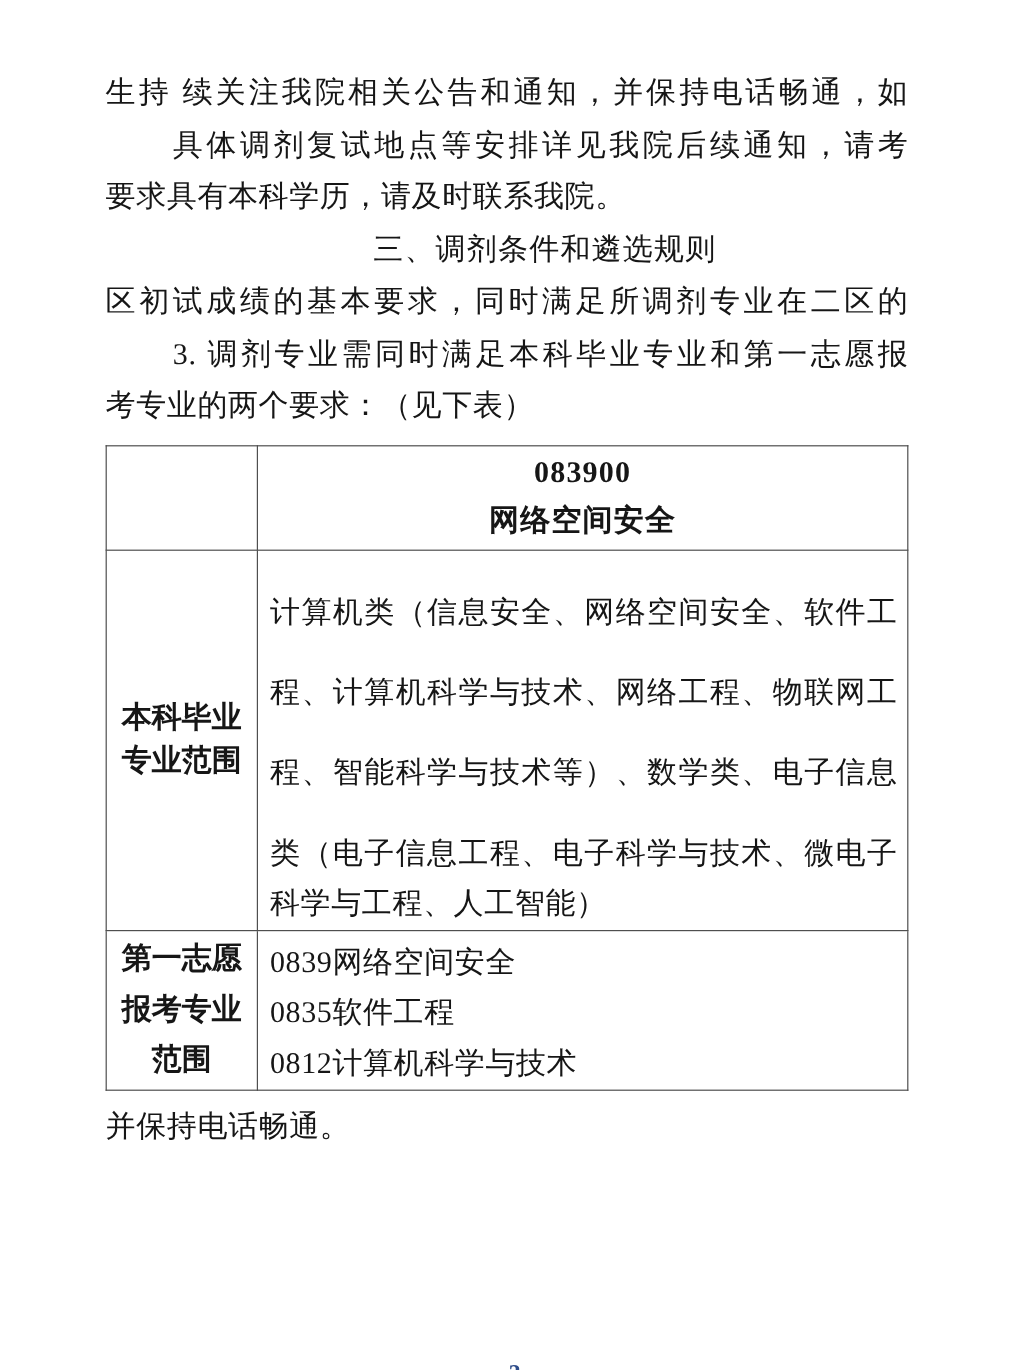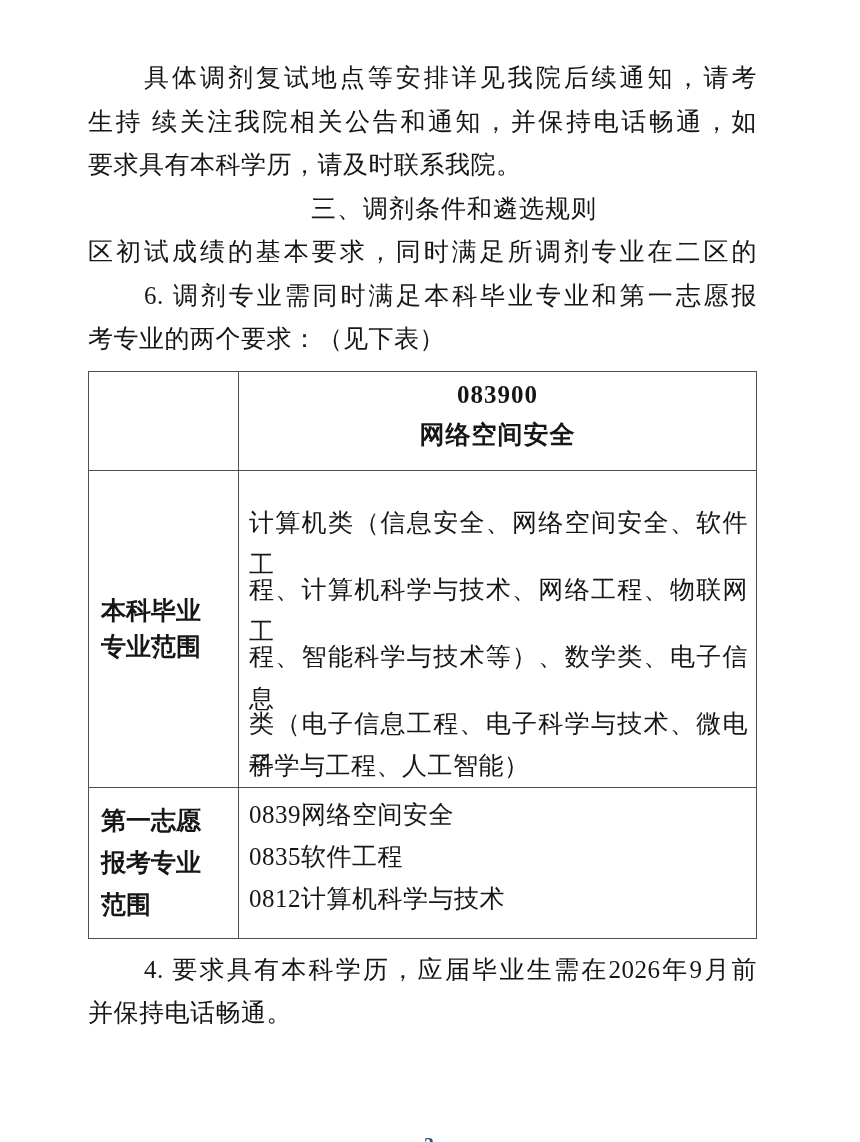--- a/index.html
+++ b/index.html
@@ -37,25 +37,26 @@
   
   .spec-table{
     border-collapse:collapse;
     table-layout:fixed;
     width:669px;
     margin-top:10px;
     font-size:25px;
   }
   .spec-table td{
     border:1.5px solid var(--border-color);
-    padding:12px;
+    padding:0;
     overflow:hidden;
   }
   .label-cell{
     width:125px;
+    text-align:center;
     font-weight:700;
     vertical-align:middle;
   }
   .header-cell{
     height:83px;
     text-align:center;
     font-weight:700;
     vertical-align:top;
     padding-top:3px !important;
   }
@@ -85,32 +86,32 @@
   }
 </style>
 </head>
 <body>
 
 <div class="page">
   <div class="content">
 
     <div id="flow-before">
         <div class="para body-block">
+          <div class="line fill">生持 续关注我院相关公告和通知，并保持电话畅通，如</div>
           <div class="line fill indent">具体调剂复试地点等安排详见我院后续通知，请考</div>
-          <div class="line fill">生持 续关注我院相关公告和通知，并保持电话畅通，如</div>
           <div class="line">要求具有本科学历，请及时联系我院。</div>
         </div>
         <div class="para heading-block">
           <div class="line">三、调剂条件和遴选规则</div>
         </div>
         <div class="para body-block">
           <div class="line fill">区初试成绩的基本要求，同时满足所调剂专业在二区的</div>
         </div>
         <div class="para body-block">
-          <div class="line fill indent">6. 调剂专业需同时满足本科毕业专业和第一志愿报</div>
+          <div class="line fill indent">3. 调剂专业需同时满足本科毕业专业和第一志愿报</div>
           <div class="line">考专业的两个要求：（见下表）</div>
         </div>
       </div>
 
     <table class="spec-table">
       <tbody>
         <tr>
           <td class="label-cell"></td>
           <td class="header-cell" id="header-cell">
               <div class="h-line">083900</div>
@@ -140,21 +141,20 @@
               <div class="c-line">0839网络空间安全</div>
               <div class="c-line">0835软件工程</div>
               <div class="c-line">0812计算机科学与技术</div>
             </td>
         </tr>
       </tbody>
     </table>
 
     <div id="flow-after" class="after">
         <div class="para body-block">
-          <div class="line fill indent">4. 要求具有本科学历，应届毕业生需在2026年9月前</div>
           <div class="line">并保持电话畅通。</div>
         </div>
       </div>
 
   </div>
 
   <div class="page-num">3</div>
 </div>
 
 </body></html>

